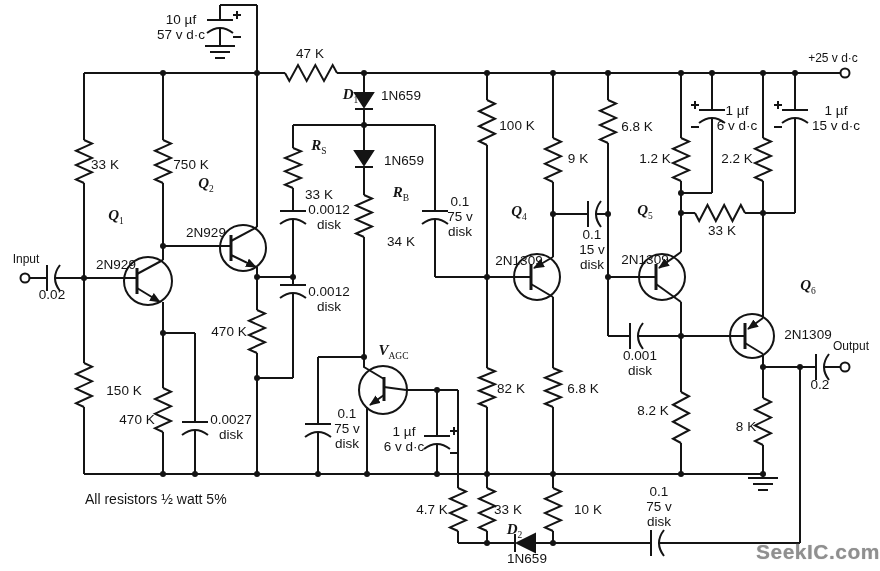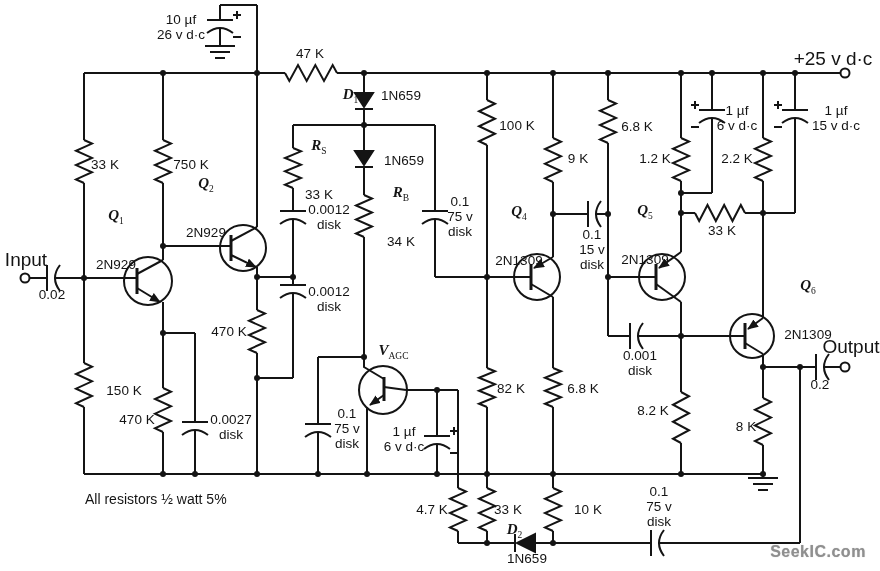--- a/index.html
+++ b/index.html
@@ -4,24 +4,24 @@
 <style>
   html,body{margin:0;padding:0;background:#fff;}
   .stage{position:relative;width:880px;height:571px;background:#fff;overflow:hidden;
          font-family:"Liberation Sans",sans-serif;color:#141414;}
   svg{position:absolute;left:0;top:0;}
   .lbl{position:absolute;transform:translate(-50%,-50%);white-space:pre;text-align:center;
        font-size:13.5px;line-height:1.12;color:#141414;}
   .lbl.left{transform:translate(0,-50%);text-align:right;}
   .sym{font-family:"Liberation Serif",serif;font-style:italic;font-size:15px;font-weight:bold;}
   .lbl sub{font-size:9.5px;font-family:"Liberation Serif",serif;}
-  .watermark{font-size:16px;font-weight:bold;color:#8f8f8f;letter-spacing:.5px;
+  .watermark{font-size:21px;font-weight:bold;color:#8f8f8f;letter-spacing:.5px;
              text-shadow:0 0 1px #bbb;}
   .note{font-size:14px;}
-  .term-label{font-size:19px;}
+  .term-label{font-size:12px;}
 </style>
 </head>
 <body>
 
 <div class="stage">
 <svg width="880" height="571" viewBox="0 0 880 571">
   <defs>
     <marker id="arr" markerUnits="userSpaceOnUse" markerWidth="12" markerHeight="10" refX="10" refY="4.5" orient="auto">
       <path d="M0,0 L11,4.5 L0,9 Z" fill="#141414"></path>
     </marker>
@@ -321,21 +321,21 @@
   <div class="lbl" style="left:722px;top:231px">33 K</div>
   <div class="lbl" style="left:511px;top:389px">82 K</div>
   <div class="lbl" style="left:583px;top:389px">6.8 K</div>
   <div class="lbl" style="left:653px;top:411px">8.2 K</div>
   <div class="lbl" style="left:746px;top:427px">8 K</div>
   <div class="lbl" style="left:432px;top:510px">4.7 K</div>
   <div class="lbl" style="left:508px;top:510px">33 K</div>
   <div class="lbl" style="left:588px;top:510px">10 K</div>
 
   <div class="lbl" style="left:181px;top:27px">10 µf
-26 v d·c</div>
+57 v d·c</div>
   <div class="lbl" style="left:52px;top:295px">0.02</div>
   <div class="lbl" style="left:329px;top:217px">0.0012
 disk</div>
   <div class="lbl" style="left:329px;top:299px">0.0012
 disk</div>
   <div class="lbl" style="left:231px;top:427px">0.0027
 disk</div>
   <div class="lbl" style="left:460px;top:217px">0.1
 75 v
 disk</div>

